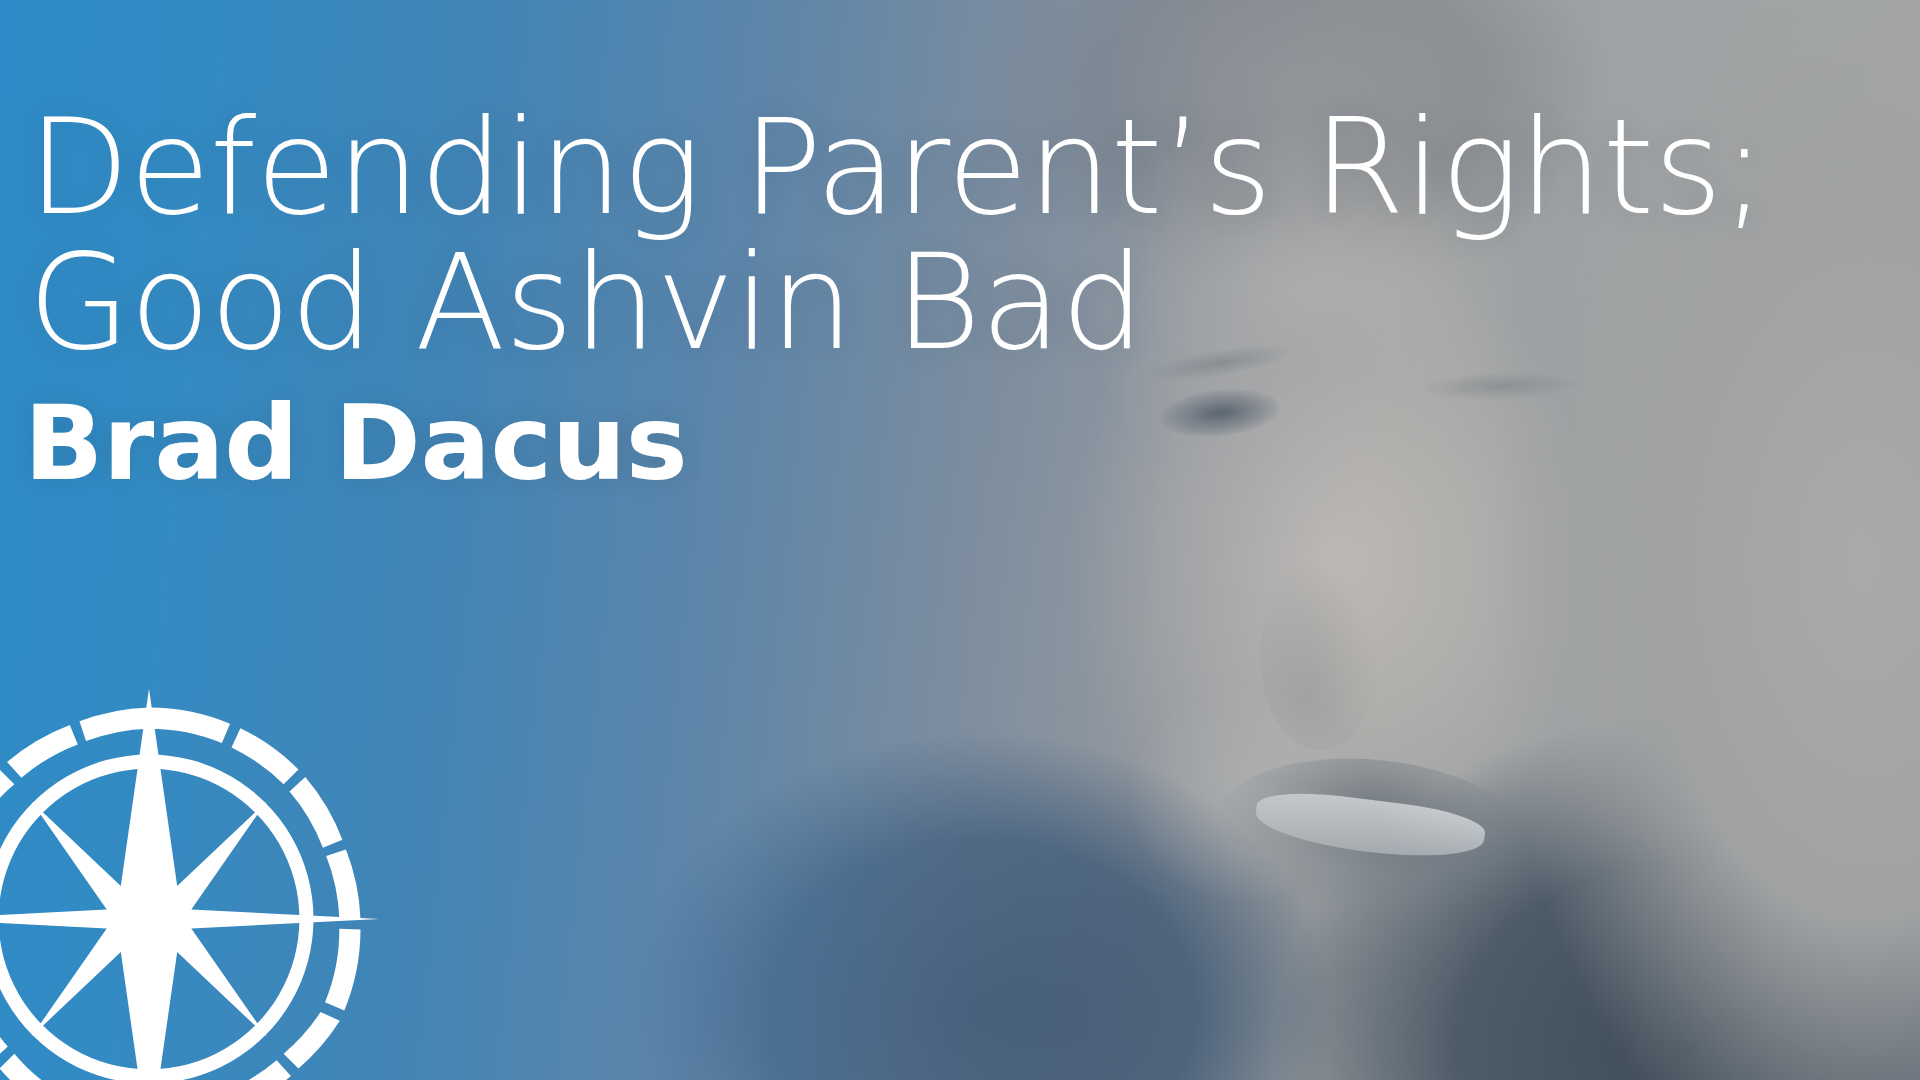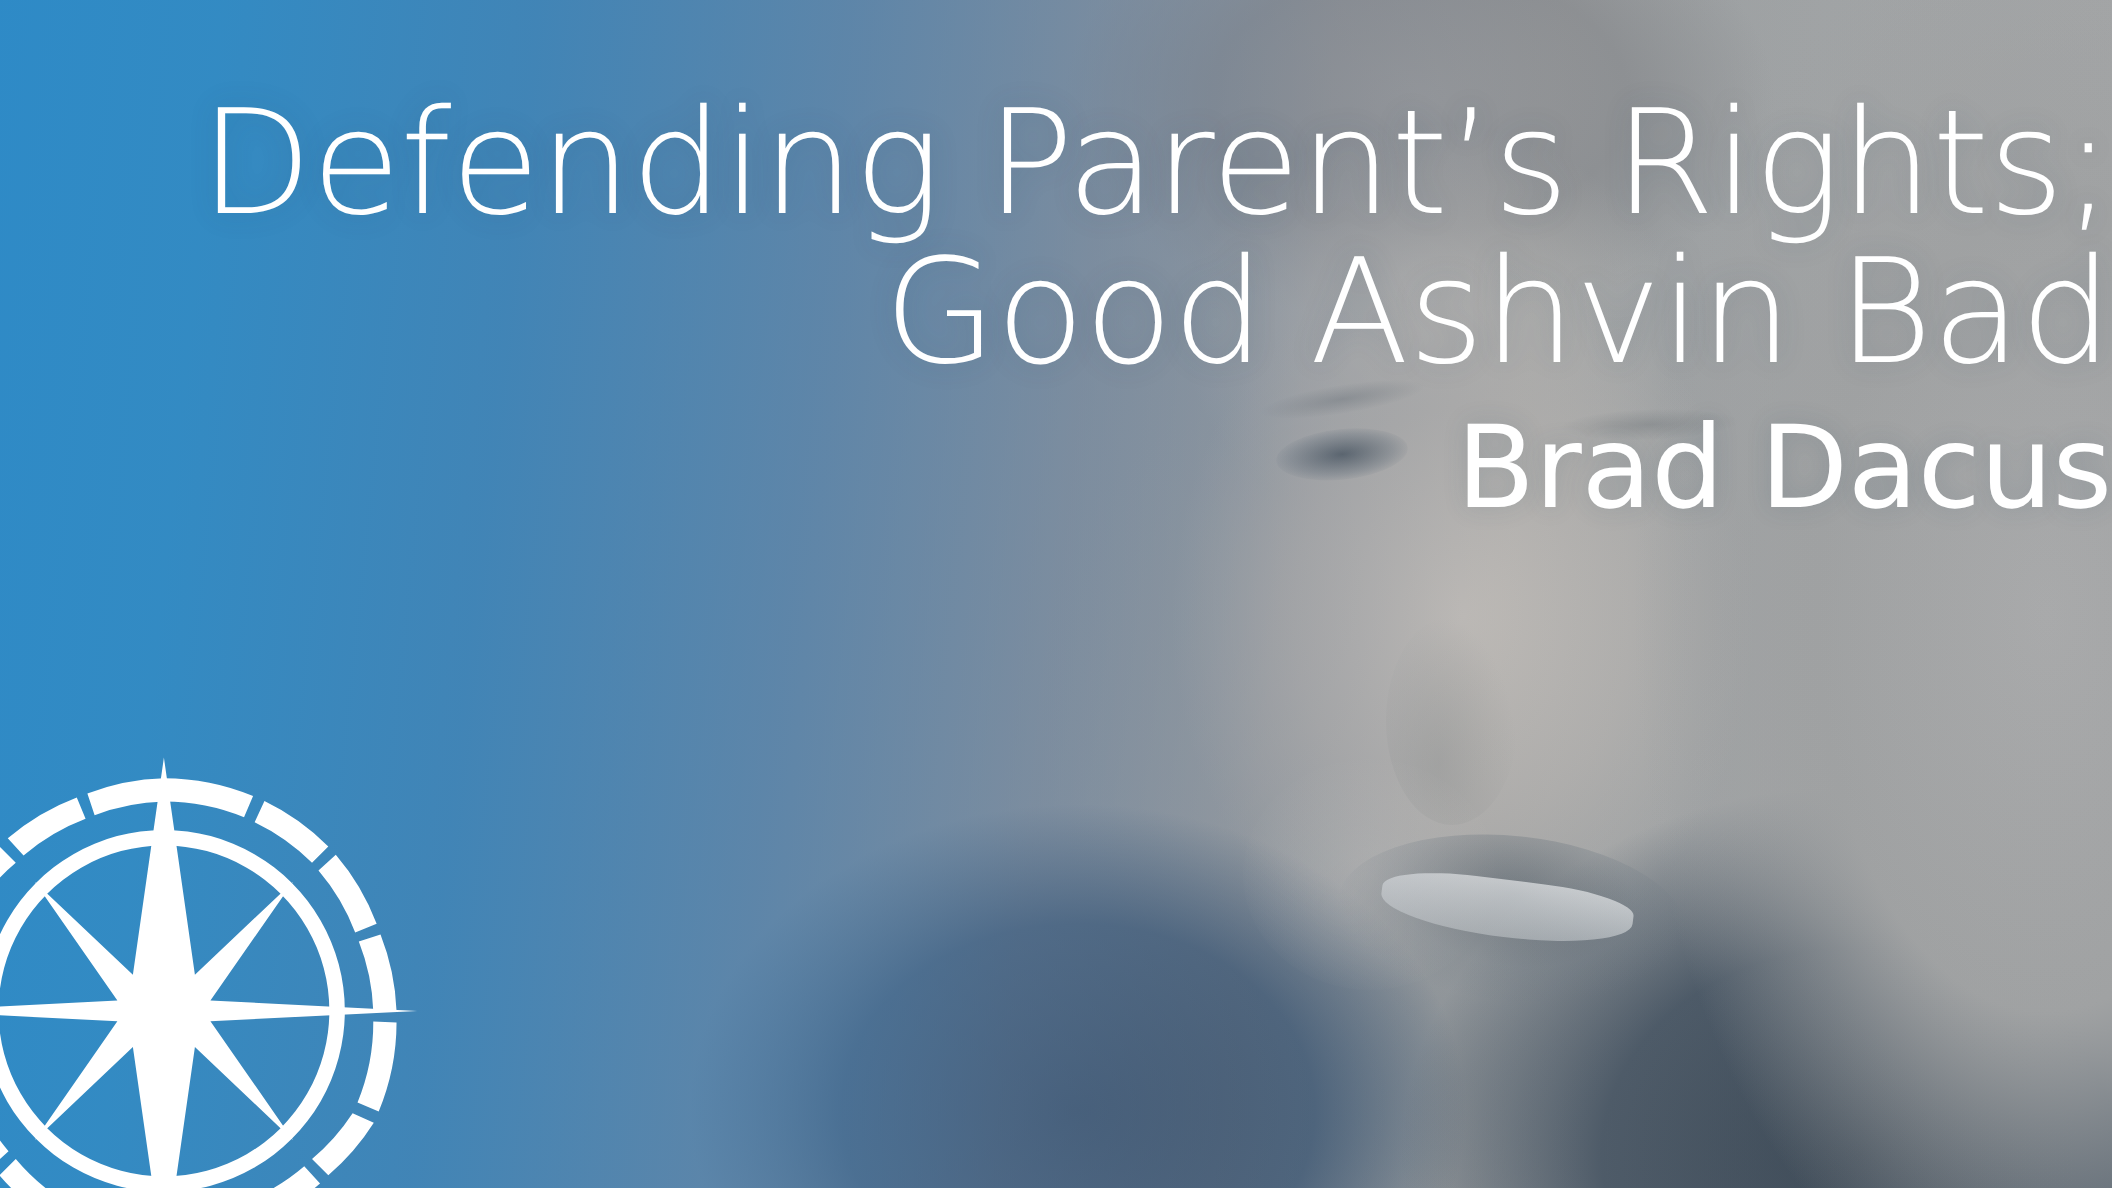--- a/index.html
+++ b/index.html
@@ -91,40 +91,40 @@
     height: 470px;
     pointer-events: none;
   }
   .logo svg { width: 100%; height: 100%; display: block; }
 
   
   .text-block {
     position: absolute;
     left: 0;
     right: 0;
-    top: 0;
+    top: 18px;
     padding-top: 82px;
-    text-align: right;
+    text-align: left;
     color: #ffffff;
   }
   .title {
     font-family: "DejaVu Sans", sans-serif;
     font-weight: 100;
     font-size: 132px;
     line-height: 1.02;
     letter-spacing: -0.5px;
     margin: 0;
     text-shadow: 0 0 26px rgba(40,70,95,0.20);
     padding-left: 28px;
   }
   .title .l1 { display: block; }
   .title .l2 { display: block; }
   .subtitle {
     font-family: "DejaVu Sans", sans-serif;
-    font-weight: 400;
+    font-weight: 700;
     font-size: 104px;
     line-height: 1.28;
     margin: 8px 0 0 0;
     letter-spacing: -0.2px;
     text-shadow: 0 0 22px rgba(40,70,95,0.18);
     padding-left: 24px;
   }
   .subtitle .name { display: block; }
 </style>
 </head>

